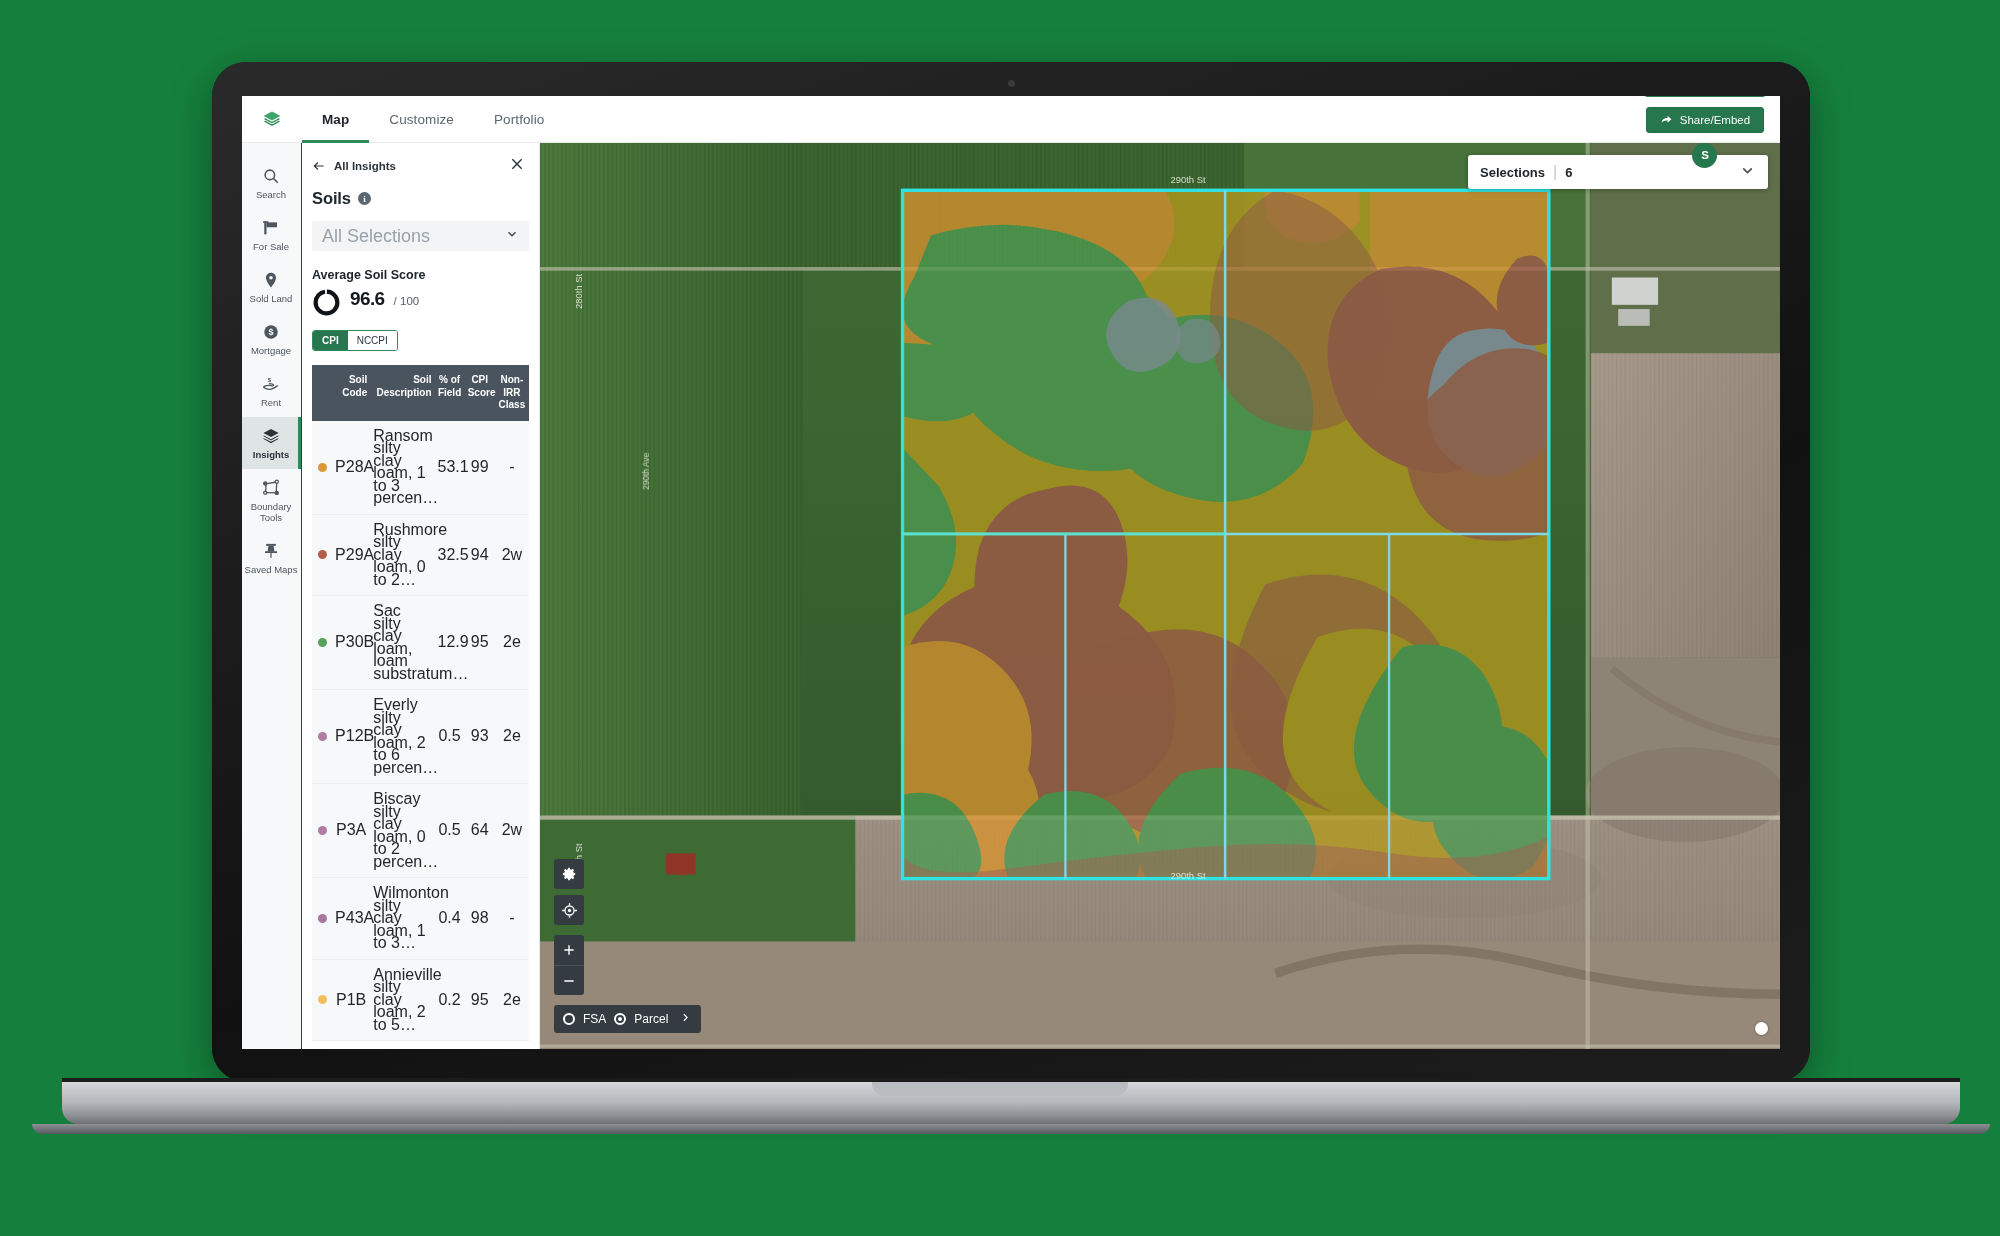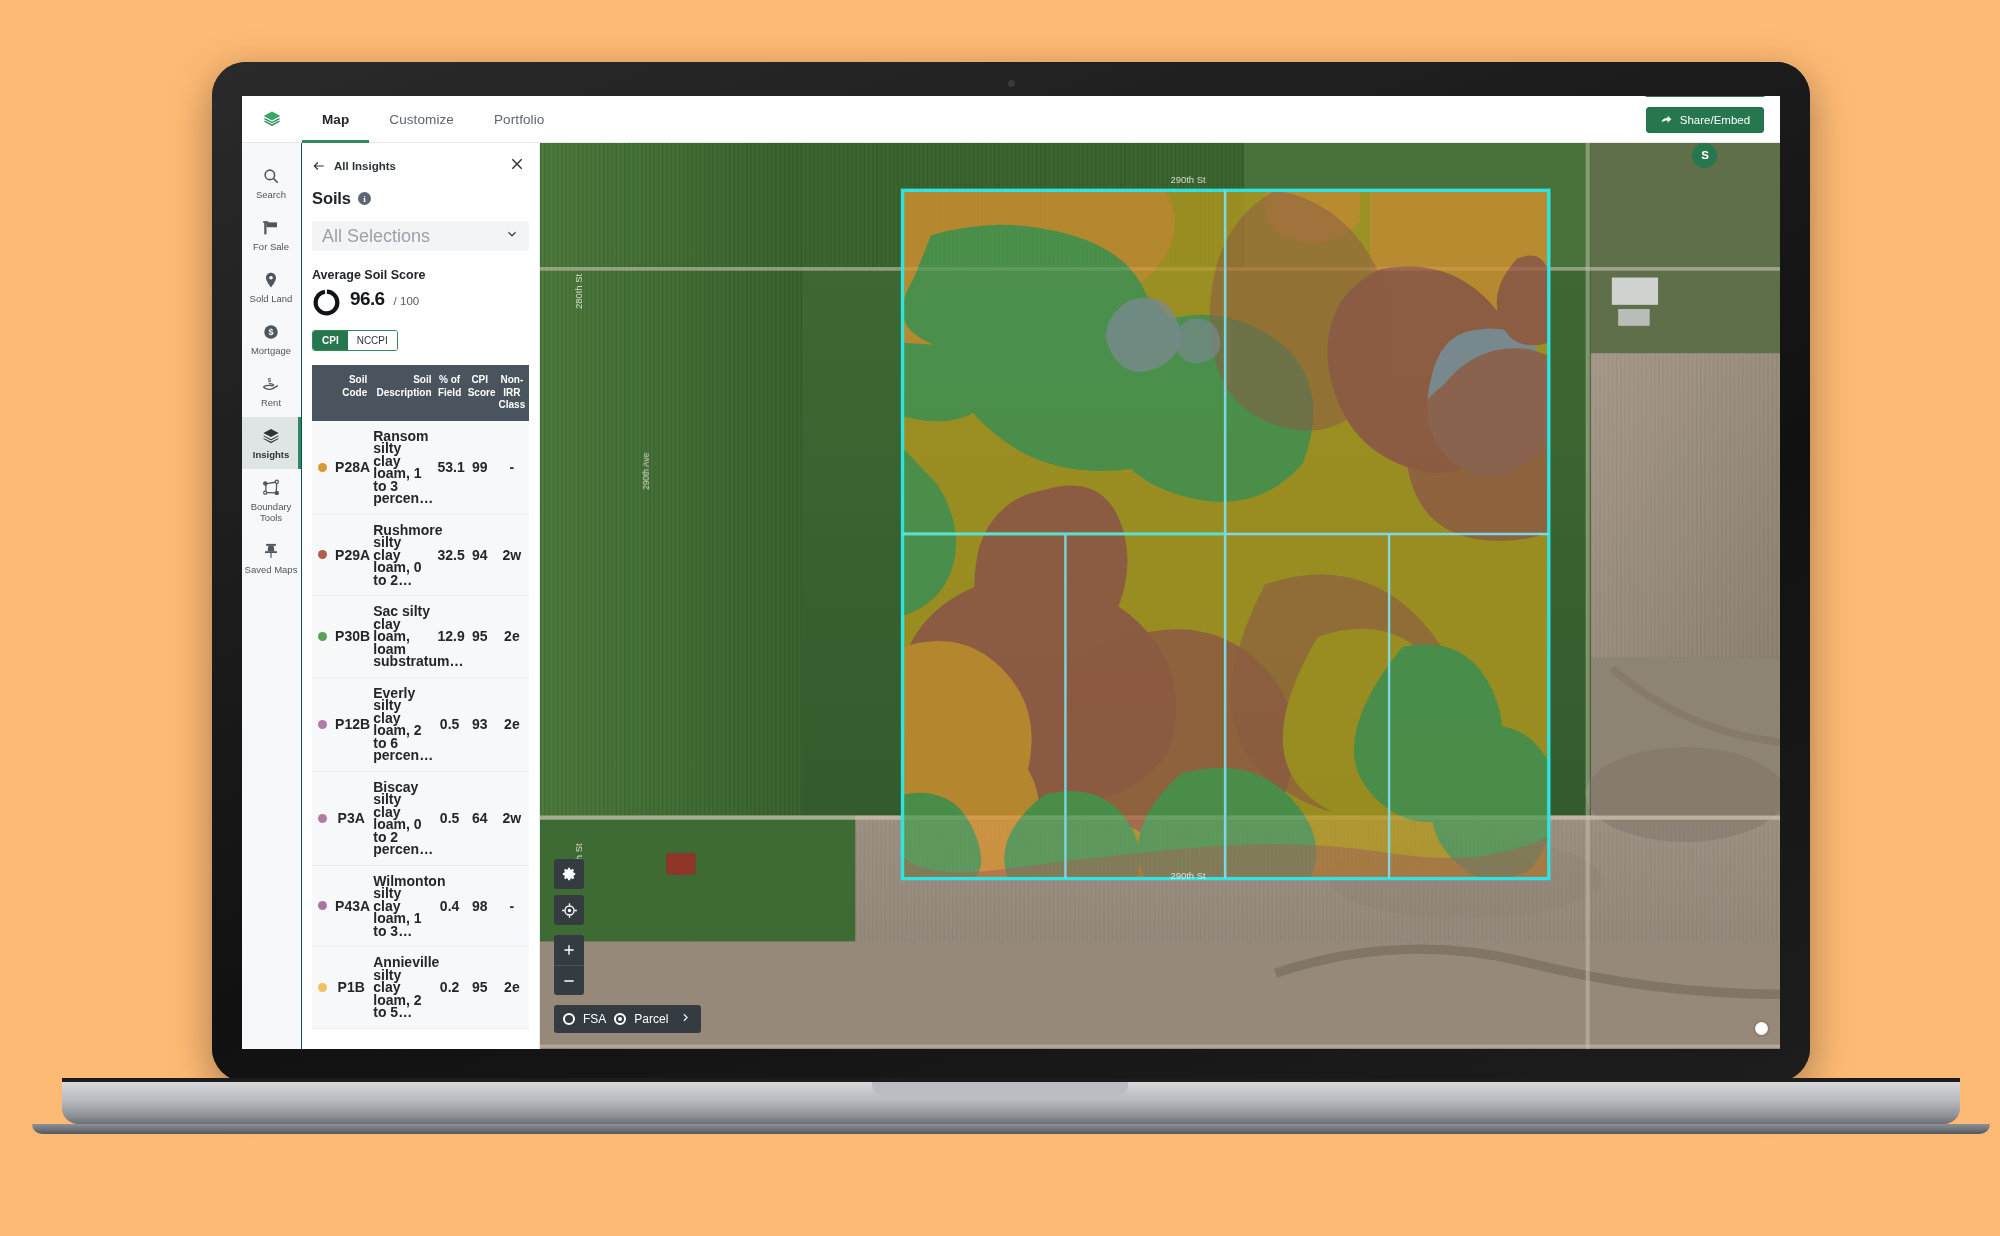--- a/index.html
+++ b/index.html
@@ -4,21 +4,21 @@
 <style>
   * { box-sizing: border-box; margin: 0; padding: 0; }
   html, body { width: 2000px; height: 1236px; overflow: hidden; }
   body {
     background: #ffffff;
     font-family: "Liberation Sans", sans-serif;
     -webkit-font-smoothing: antialiased;
   }
 
   
-  #stage { position: relative; width: 2000px; height: 1236px; background: #fdba74; padding-left: 36px; }
+  #stage { position: relative; width: 2000px; height: 1236px; background: #15803d; padding-left: 36px; }
 
   .laptop-body {
     position: absolute;
     left: 212px; top: 62px;
     width: 1598px; height: 1020px;
     background: #1a1a1a;
     border-radius: 34px;
     box-shadow: 0 12px 40px rgba(0,0,0,.35);
   }
   .laptop-bezel {
@@ -193,25 +193,24 @@
 
   .tbl-wrap { margin: 14px 10px 0 10px; flex: 1; min-height: 0; overflow: hidden; }
   table.soils { width: 100%; border-collapse: collapse; table-layout: fixed; }
   table.soils thead th {
     background: #4a545e; color: #fff;
     font-size: 10px; font-weight: 700; text-align: right;
     padding: 9px 3px; line-height: 12.5px; vertical-align: top;
   }
   table.soils thead th.c { text-align: center; margin-top: 46px; }
   table.soils tbody td {
-    font-size: 14px; color: #22272c;
+    font-size: 16px; color: #22272c;
     padding: 9px 3px; line-height: 12.5px;
     border-bottom: 1px solid #eceef0; vertical-align: middle;
     background: #f7f8f9;
-    font-weight: bold;
   }
   table.soils tbody td.c { text-align: center; }
   .dot { width: 9px; height: 9px; border-radius: 50%; display: block; margin: 0 auto; }
 
   
   .map { flex: 1; position: relative; overflow: hidden; background: #3d5233; }
   .sat { position: absolute; inset: 0; }
 
   .selections {
     position: absolute; right: 12px; top: 12px; z-index: 20;
@@ -631,20 +630,30 @@
 
             <g font-family="Liberation Sans" font-size="9" fill="#f2efe6" opacity=".85">
               <text x="40" y="158" transform="rotate(-90 40 158)">280th St</text>
               <text x="40" y="700" transform="rotate(-90 40 700)">280th St</text>
               <text x="600" y="38">290th St</text>
               <text x="600" y="700">290th St</text>
               <text x="104" y="330" transform="rotate(-90 104 330)" font-size="8">290th Ave</text>
             </g>
           </svg>
 
+          <div class="selections">
+            <span class="t">Selections</span>
+            <span class="sep">|</span>
+            <span class="n">6</span>
+            <span style="margin-left:auto">
+              <svg width="17" height="17" viewBox="0 0 24 24" fill="none" stroke="#3f474e" stroke-width="2">
+                  <path d="M6 9l6 6 6-6"></path>
+                </svg>
+            </span>
+          </div>
 
           <div class="mapctl" style="bottom:160px">
             <div class="ctl-btn">
               <svg width="16" height="16" viewBox="0 0 24 24" fill="#fff">
                 <path d="M12 8.2a3.8 3.8 0 1 0 0 7.6 3.8 3.8 0 0 0 0-7.6zm9.2 5.2.1-1.4-.1-1.4-2.3-.4a7.2 7.2 0 0 0-.8-2l1.4-1.9-2-2-1.9 1.4a7.2 7.2 0 0 0-2-.8L13.2 2.6h-2.4l-.4 2.3a7.2 7.2 0 0 0-2 .8L6.5 4.3l-2 2 1.4 1.9a7.2 7.2 0 0 0-.8 2l-2.3.4v2.8l2.3.4c.2.7.4 1.4.8 2l-1.4 1.9 2 2 1.9-1.4c.6.4 1.3.6 2 .8l.4 2.3h2.8l.4-2.3c.7-.2 1.4-.4 2-.8l1.9 1.4 2-2-1.4-1.9c.4-.6.6-1.3.8-2z"></path>
               </svg>
             </div>
           </div>
 
           <div class="mapctl" style="bottom:124px">

